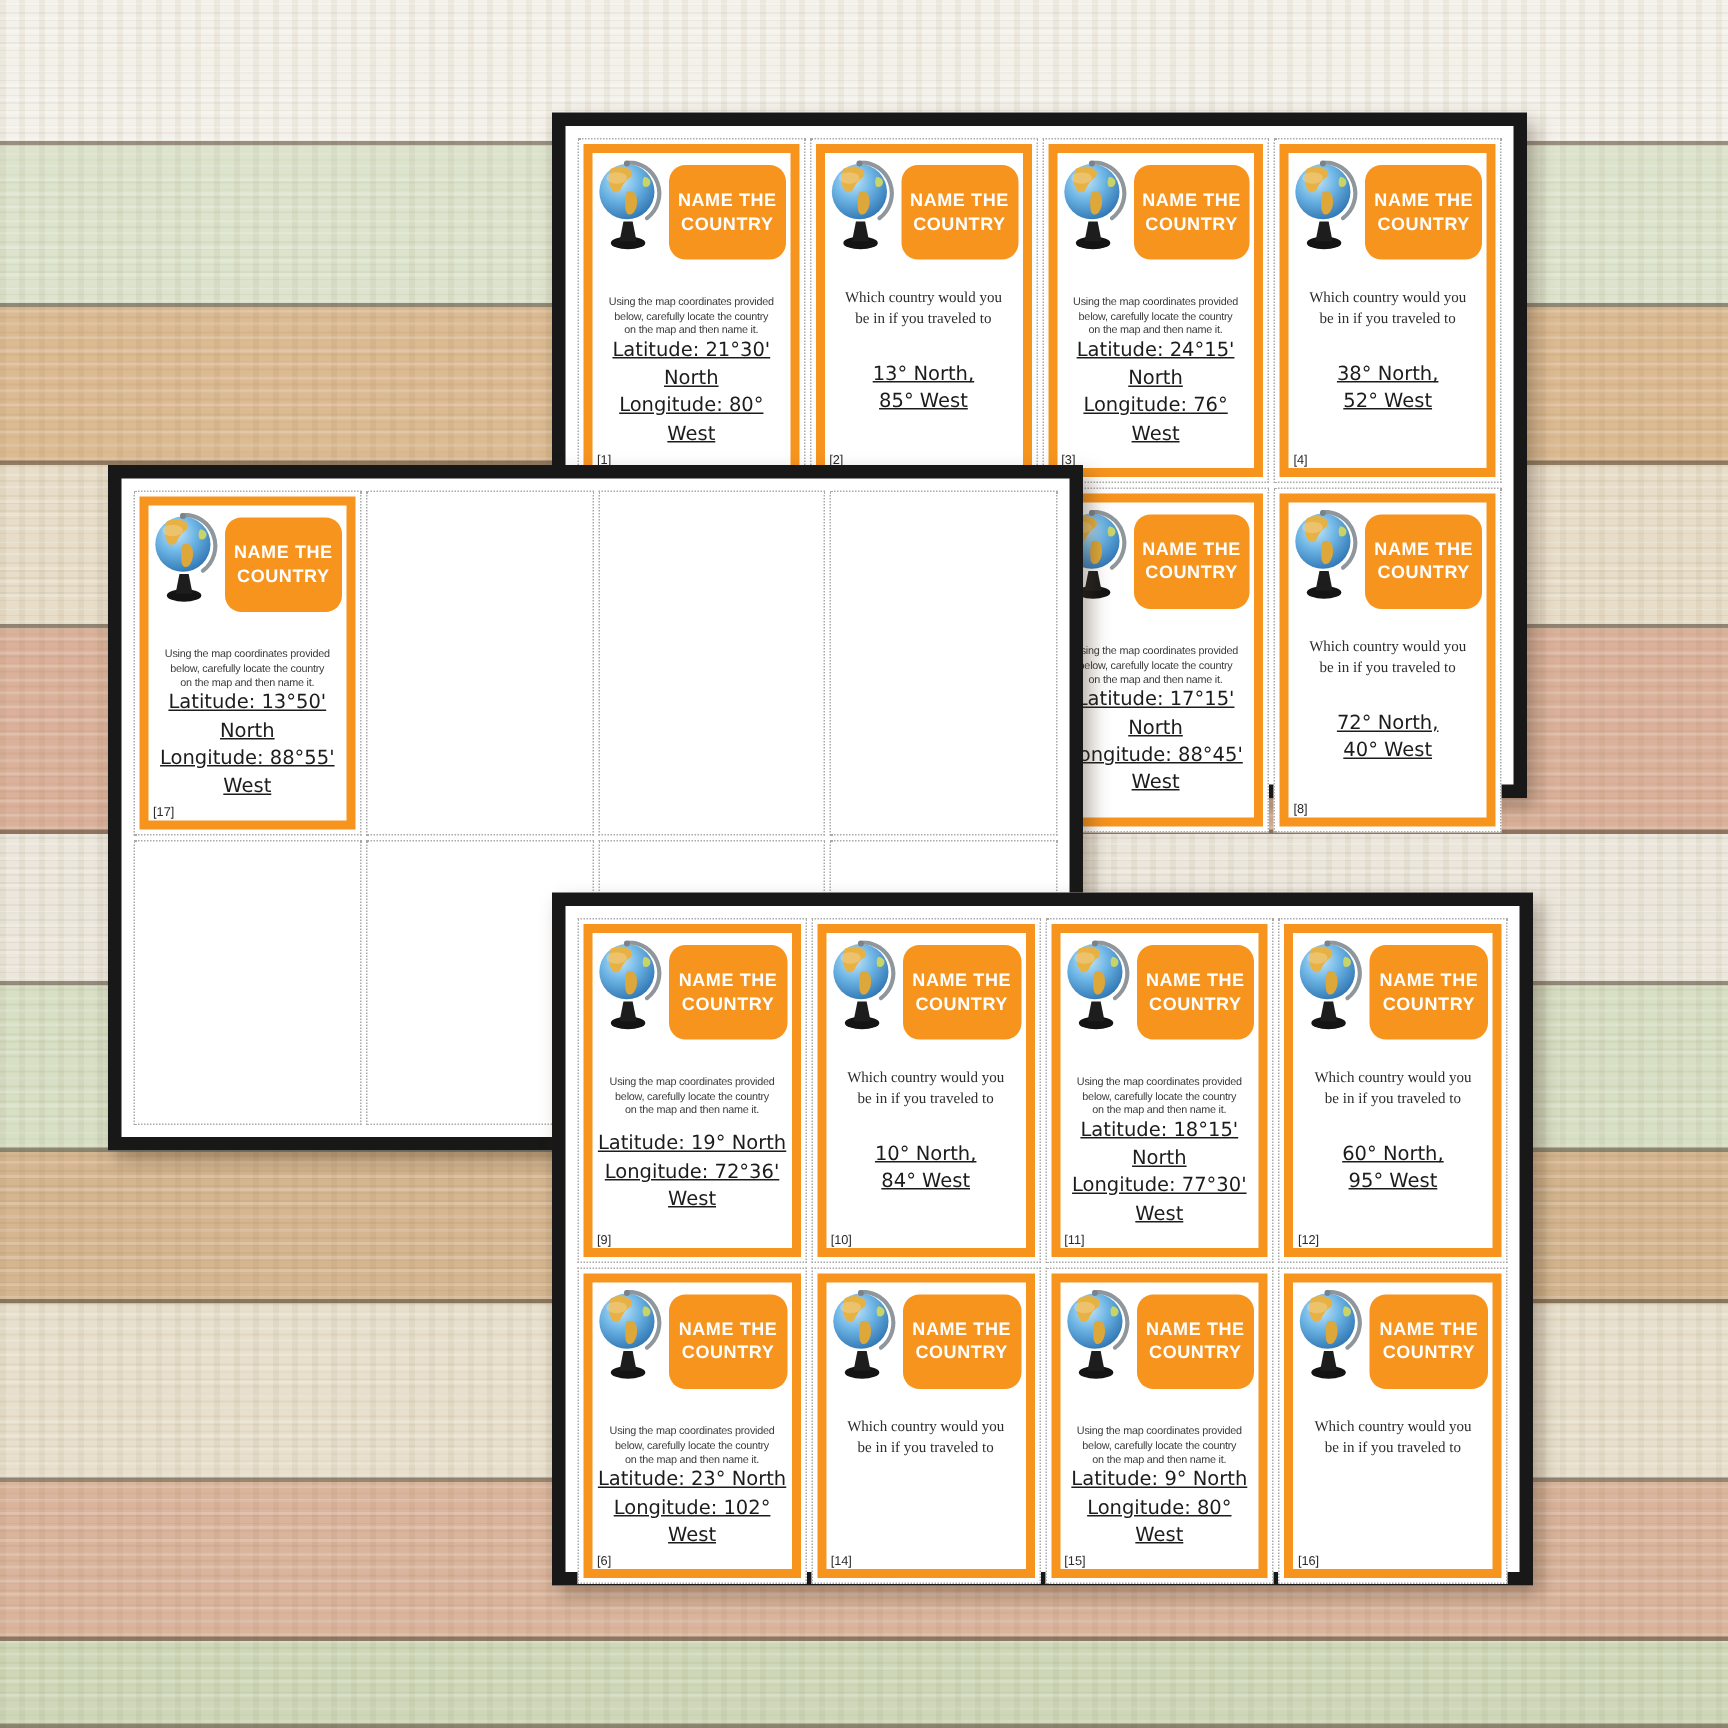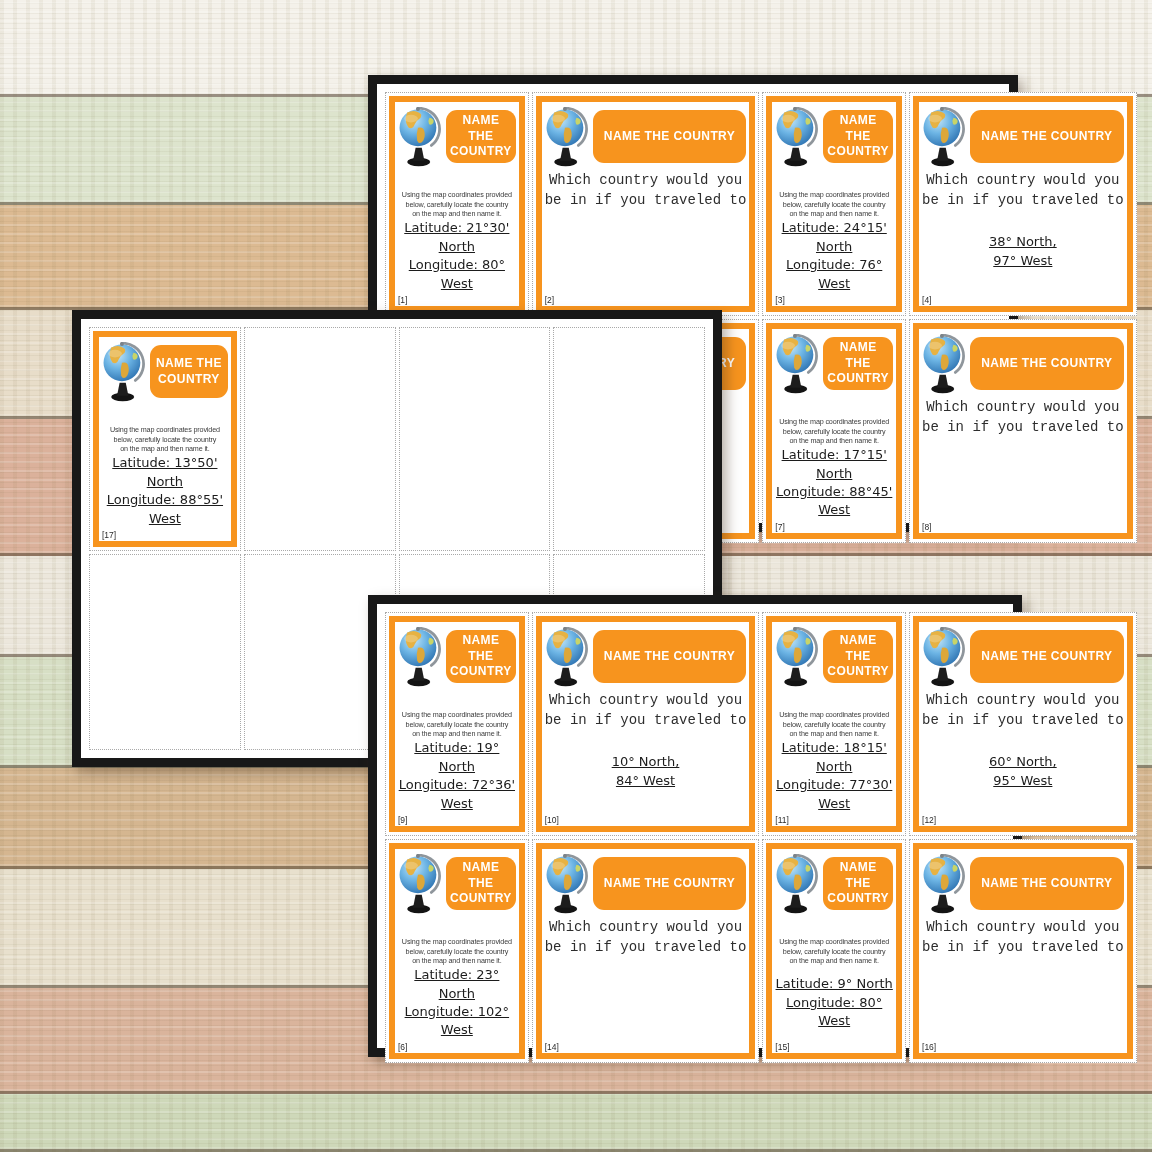--- a/index.html
+++ b/index.html
@@ -26,24 +26,24 @@
 
   
   .card{position:relative;width:100%;height:100%;box-sizing:border-box;border:6px solid #F7941E;
     background:#fff;padding:5px 3px 3px;display:flex;flex-direction:column;overflow:hidden;}
   .card-header{display:flex;align-items:flex-start;gap:2px;flex:0 0 auto;}
   .globe{width:46px;height:60px;flex:0 0 auto;display:block;}
   .globe svg{display:block;}
   .title-box{flex:1;background:#F7941E;border-radius:11px;color:#fff;
     font-family:"Liberation Sans",sans-serif;font-weight:bold;font-size:12px;line-height:1.3;
     letter-spacing:.4px;display:flex;align-items:center;justify-content:center;text-align:center;
-    height:53px;margin-top:3px;padding:2px 4px;box-sizing:border-box;}
+    height:63px;margin-top:3px;padding:2px 4px;box-sizing:border-box;}
   .instruction{margin-top:23px;text-align:center;color:#3b3b3b;flex:0 0 auto;}
   .instruction.locate{font-family:"Liberation Sans",sans-serif;font-size:7.2px;line-height:1.35;letter-spacing:-0.15px;}
-  .instruction.travel{font-family:Liberation Mono, monospace;font-size:14px;line-height:1.4;margin-top:4px;color:#2d2d2d;}
+  .instruction.travel{font-family:Liberation Serif, serif;font-size:10px;line-height:1.4;margin-top:19px;color:#2d2d2d;}
   .ins-line{white-space:nowrap;}
   .coords{flex:1;display:flex;flex-direction:column;justify-content:center;text-align:center;
     font-family:"DejaVu Sans",sans-serif;font-size:13px;line-height:1.42;color:#1c1c1c;padding-bottom:10px;text-decoration:underline;}
   .number{position:absolute;left:3px;bottom:1px;font-family:"Liberation Sans",sans-serif;
     font-size:8.5px;color:#2b2b2b;}
 </style>
 </head>
 <body>
 
 <div id="bg">
@@ -121,20 +121,24 @@
               <path d="M26 1.5 a27 27 0 0 1 17.5 48.5" fill="none" stroke="#8f969c" stroke-width="3.6" stroke-linecap="round"></path>
               <circle cx="26" cy="2.5" r="2.6" fill="#7b8288"></circle>
             </svg>
           </span>
           <div class="title-box">NAME THE COUNTRY</div>
         </div>
         <div class="instruction travel">
           <div class="ins-line">Which country would you</div>
           <div class="ins-line">be in if you traveled to</div>
         </div>
+        <div class="coords">
+          <div>13° North,</div>
+          <div>85° West</div>
+        </div>
         <div class="number">[2]</div>
       </div>
     </div>
     <div class="cell">
       <div class="card">
         <div class="card-header">
           <span class="globe">
             <svg viewBox="0 0 60 78" width="46" height="60" xmlns="http://www.w3.org/2000/svg">
               <defs>
                 <radialGradient id="ocg" cx="38%" cy="30%" r="78%">
@@ -193,21 +197,21 @@
             </svg>
           </span>
           <div class="title-box">NAME THE COUNTRY</div>
         </div>
         <div class="instruction travel">
           <div class="ins-line">Which country would you</div>
           <div class="ins-line">be in if you traveled to</div>
         </div>
         <div class="coords">
           <div>38° North,</div>
-          <div>97° West</div>
+          <div>52° West</div>
         </div>
         <div class="number">[4]</div>
       </div>
     </div>
     <div class="cell">
       <div class="card">
         <div class="card-header">
           <span class="globe">
             <svg viewBox="0 0 60 78" width="46" height="60" xmlns="http://www.w3.org/2000/svg">
               <defs>
@@ -325,20 +329,24 @@
               <ellipse cx="17" cy="15" rx="9" ry="5" fill="rgba(255,255,255,0.22)"></ellipse>
               <path d="M26 1.5 a27 27 0 0 1 17.5 48.5" fill="none" stroke="#8f969c" stroke-width="3.6" stroke-linecap="round"></path>
               <circle cx="26" cy="2.5" r="2.6" fill="#7b8288"></circle>
             </svg>
           </span>
           <div class="title-box">NAME THE COUNTRY</div>
         </div>
         <div class="instruction travel">
           <div class="ins-line">Which country would you</div>
           <div class="ins-line">be in if you traveled to</div>
+        </div>
+        <div class="coords">
+          <div>72° North,</div>
+          <div>40° West</div>
         </div>
         <div class="number">[8]</div>
       </div>
     </div>
   </section>
 <section class="sheet sheet-middle">
     <div class="cell">
       <div class="card">
         <div class="card-header">
           <span class="globe">

